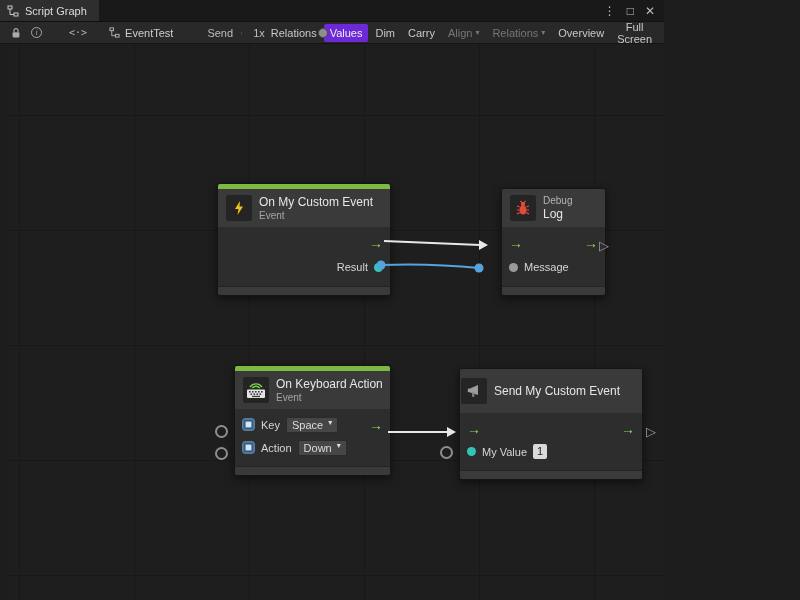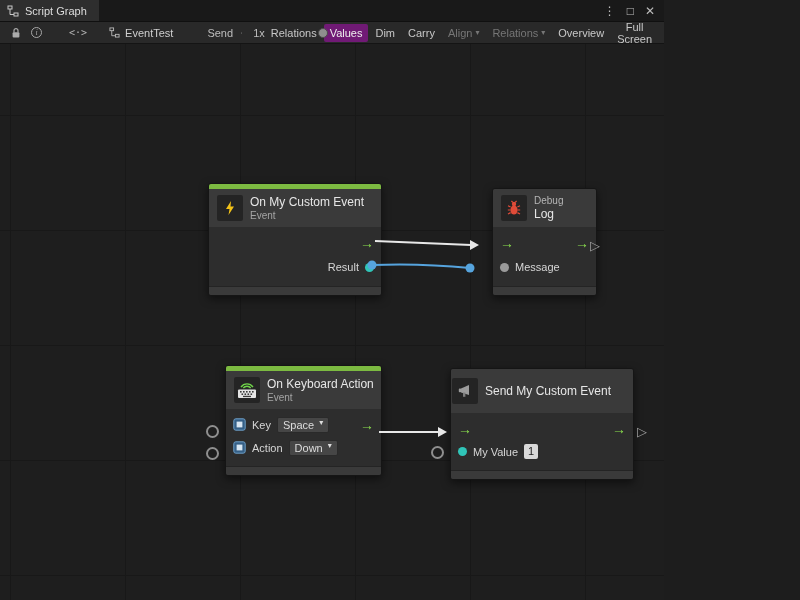--- a/index.html
+++ b/index.html
@@ -30,29 +30,29 @@
   .zoom-label { margin-left:34px; color:#bdbdbd; }
   .zoom-slider { position:relative; width:88px; height:12px; margin-left:8px; }
   .zoom-track { position:absolute; top:5px; left:0; right:0; height:2px; background:#555; border-radius:1px; }
   .zoom-knob { position:absolute; top:1px; left:77px; width:10px; height:10px;
     border-radius:50%; background:#8e8e8e; border:1px solid #4a4a4a; }
   .zoom-value { margin-left:12px; color:#bdbdbd; }
   .tb-buttons { margin-left:auto; display:flex; align-items:center; gap:1px; }
   .tb-btn { background:transparent; border:none; color:#c8c8c8; font-size:11px;
     font-family:inherit; padding:3px 6px; border-radius:2px; display:flex;
     align-items:center; gap:3px; cursor:default; }
-  .tb-btn.active { background:#701a75; color:#eeeeee; }
+  .tb-btn.active { background:#6d28d9; color:#eeeeee; }
   .tb-btn.disabled { color:#767676; }
   .caret { font-size:8px; line-height:1; }
 
   
   .canvas { position:relative; flex:1; background-color:#1e1e1e;
     background-image: linear-gradient(#181818 1px, transparent 1px),
                       linear-gradient(90deg,#181818 1px, transparent 1px);
-    background-size:115px 115px; background-position:10px -44px; overflow:hidden; }
+    background-size:115px 115px; background-position:10px -44px; overflow:hidden;margin-left:9px; }
   .wires { position:absolute; left:0; top:0; width:800px; height:556px;
     pointer-events:none; z-index:3; }
 
   
   .node { position:absolute; background:#2d2d2d; border:1px solid #151515;
     border-radius:3px; box-shadow:0 3px 9px rgba(0,0,0,.5); z-index:2; overflow:hidden; }
   .accent { height:5px; background:#7cba41; }
   .n-header { display:flex; align-items:center; gap:7px; padding:6px 8px; background:#3a3a3a; }
   .n-icon { width:26px; height:26px; min-width:26px; background:#242424; border-radius:2px;
     display:flex; align-items:center; justify-content:center; }

